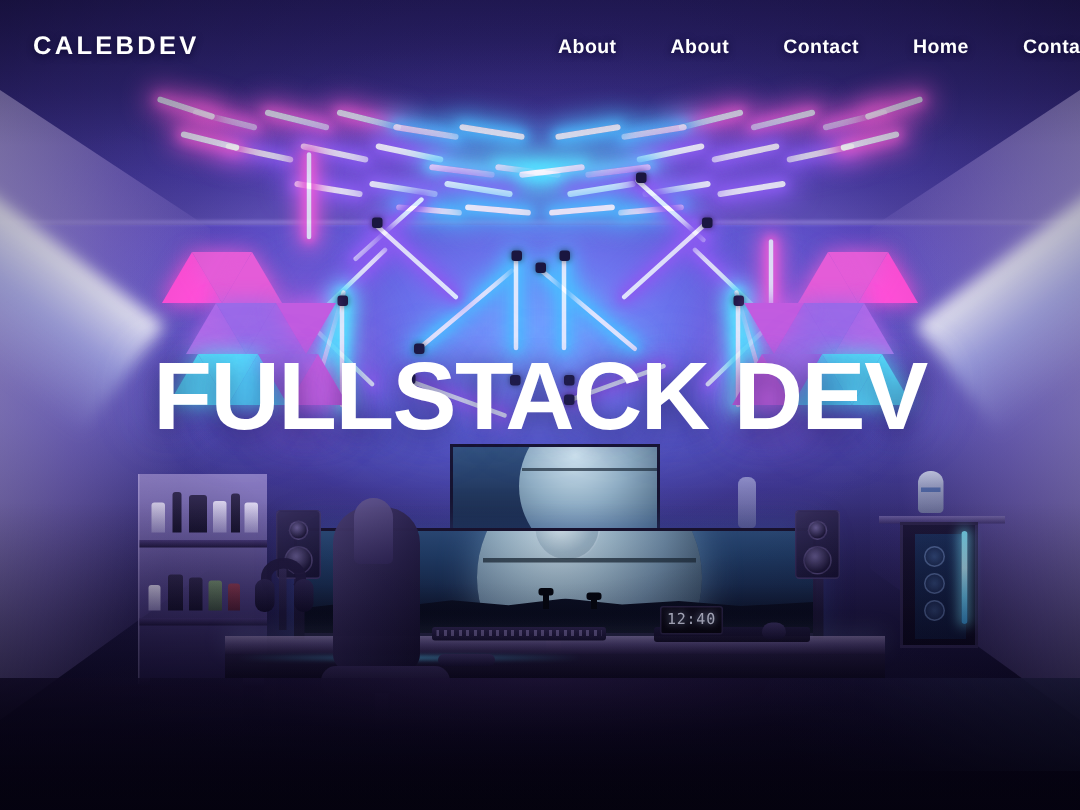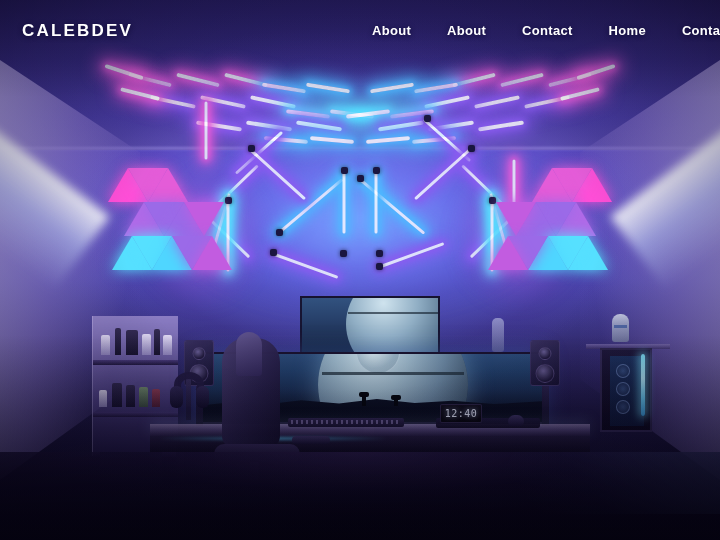--- a/index.html
+++ b/index.html
@@ -634,14 +634,17 @@
     <div class="logo">CALEBDEV</div>
     <div class="navlinks" id="navlinks">
         <div class="navlink">About</div>
         <div class="navlink">About</div>
         <div class="navlink">Contact</div>
         <div class="navlink">Home</div>
         <div class="navlink">Contact</div>
       </div>
   </nav>
 
+  <div class="hero">
+    <h1 class="hero-title">FULLSTACK DEV</h1>
+  </div>
 
 </div>
 
 </body></html>

